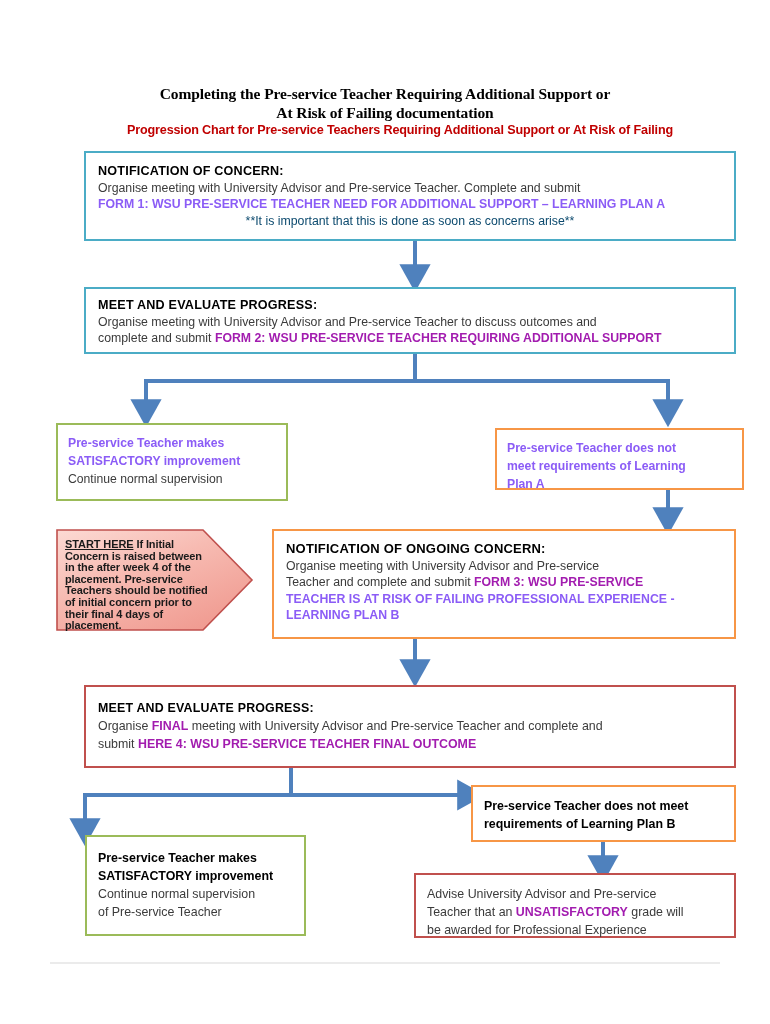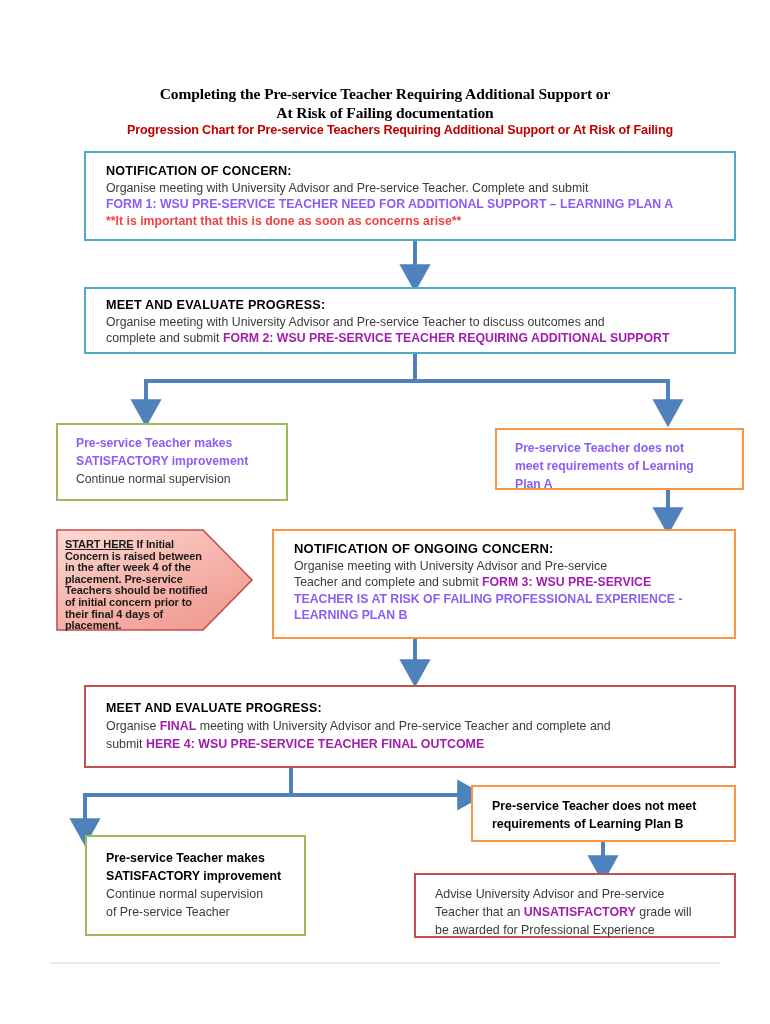--- a/index.html
+++ b/index.html
@@ -47,41 +47,40 @@
     font-size: 12.6px;
     line-height: 15px;
     letter-spacing: -0.15px;
   }
 
   
   .box {
     position: absolute;
     background: #ffffff;
     box-sizing: border-box;
-    padding-left: 8px;
   }
   .box-blue   { border: 2px solid #4BACC6; }
   .box-green  { border: 2px solid #9BBB59; }
   .box-orange { border: 2px solid #F79646; }
   .box-red    { border: 2px solid #C0504D; }
 
   .box-inner {
     padding: 10px 12px 8px 12px;
   }
 
   .ln {
     display: block;
     font-size: 12.3px;
     line-height: 16.5px;
     color: #3b3b3b;
     white-space: nowrap;
   }
   .ln.bold { font-weight: bold; color: #8b5cf6; }
   .ln.head { font-weight: bold; color: #000; font-size: 12.6px; letter-spacing: 0.2px; }
-  .ln.redc { color: #ef4444; font-weight: bold; text-align: left; }
+  .ln.redc { color: #0c4a6e; font-weight: normal; text-align: center; }
   b.inl { color: #a21caf; }
 
   
   .box-small .ln { font-size: 12.2px; line-height: 18px; white-space: normal; }
 
   
   .face2 .ln { font-size: 12.4px; line-height: 18px; color: #3b3b3b; }
   .face2 .ln.bold, .face2 .ln.head { color: #000; }
 
   

